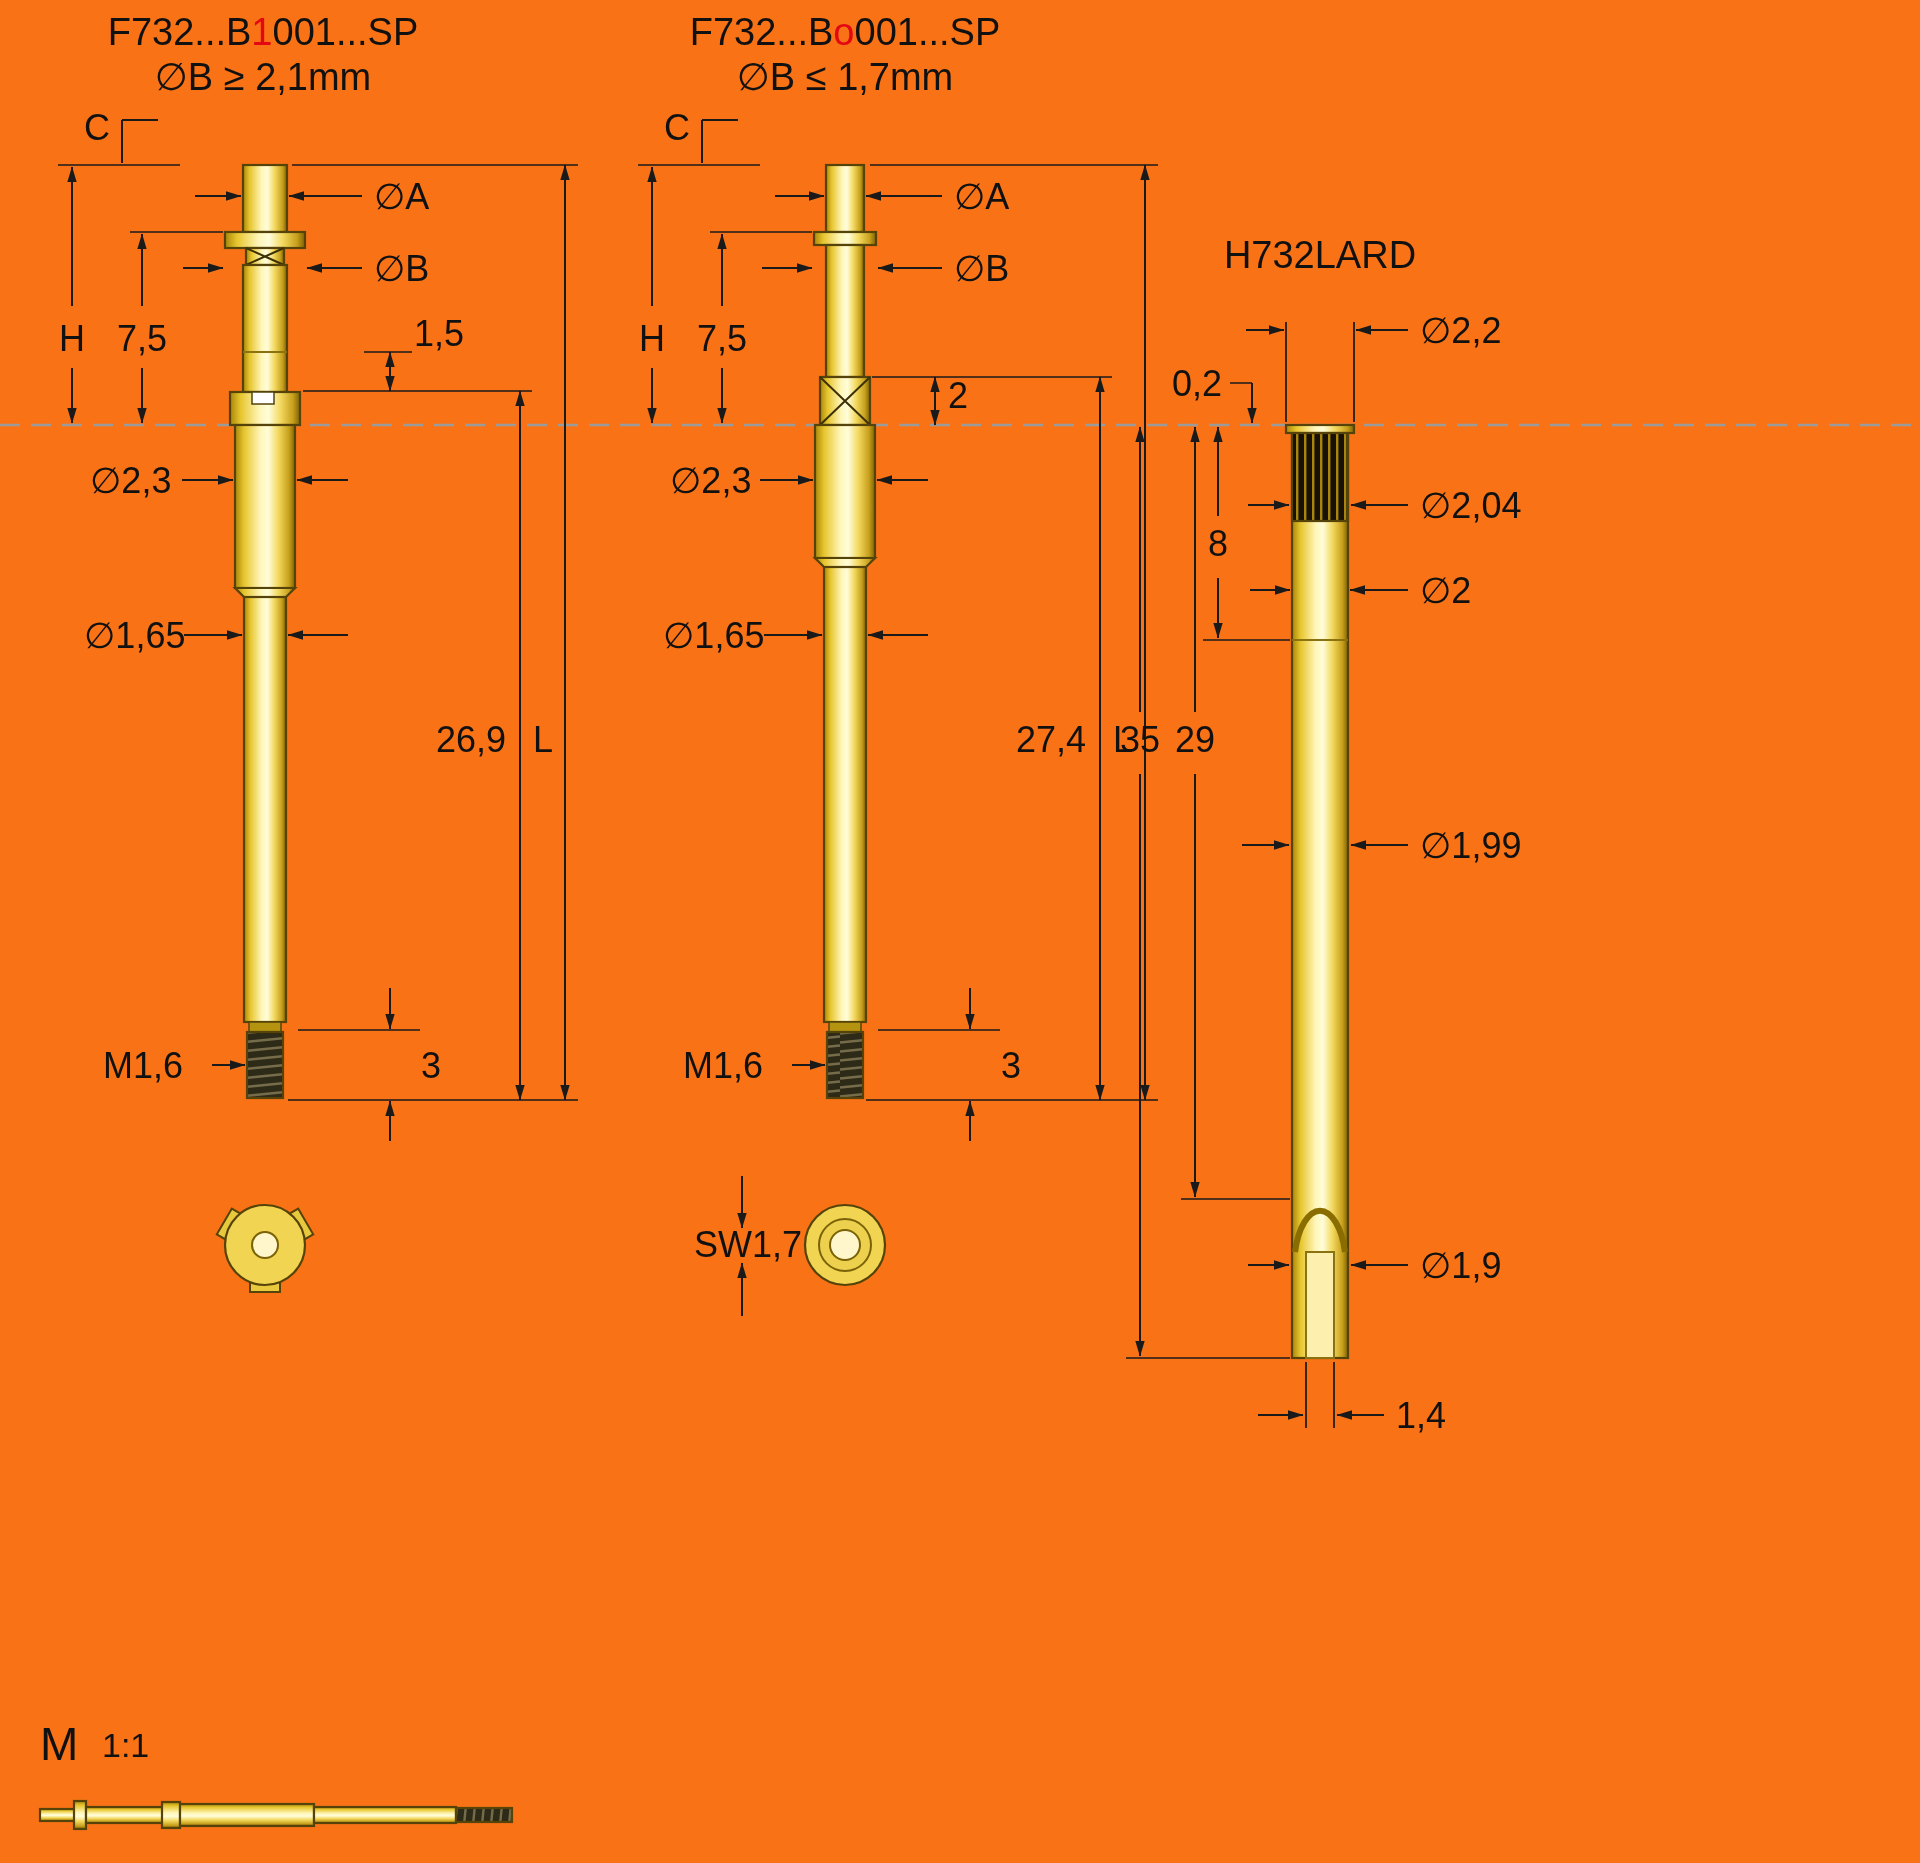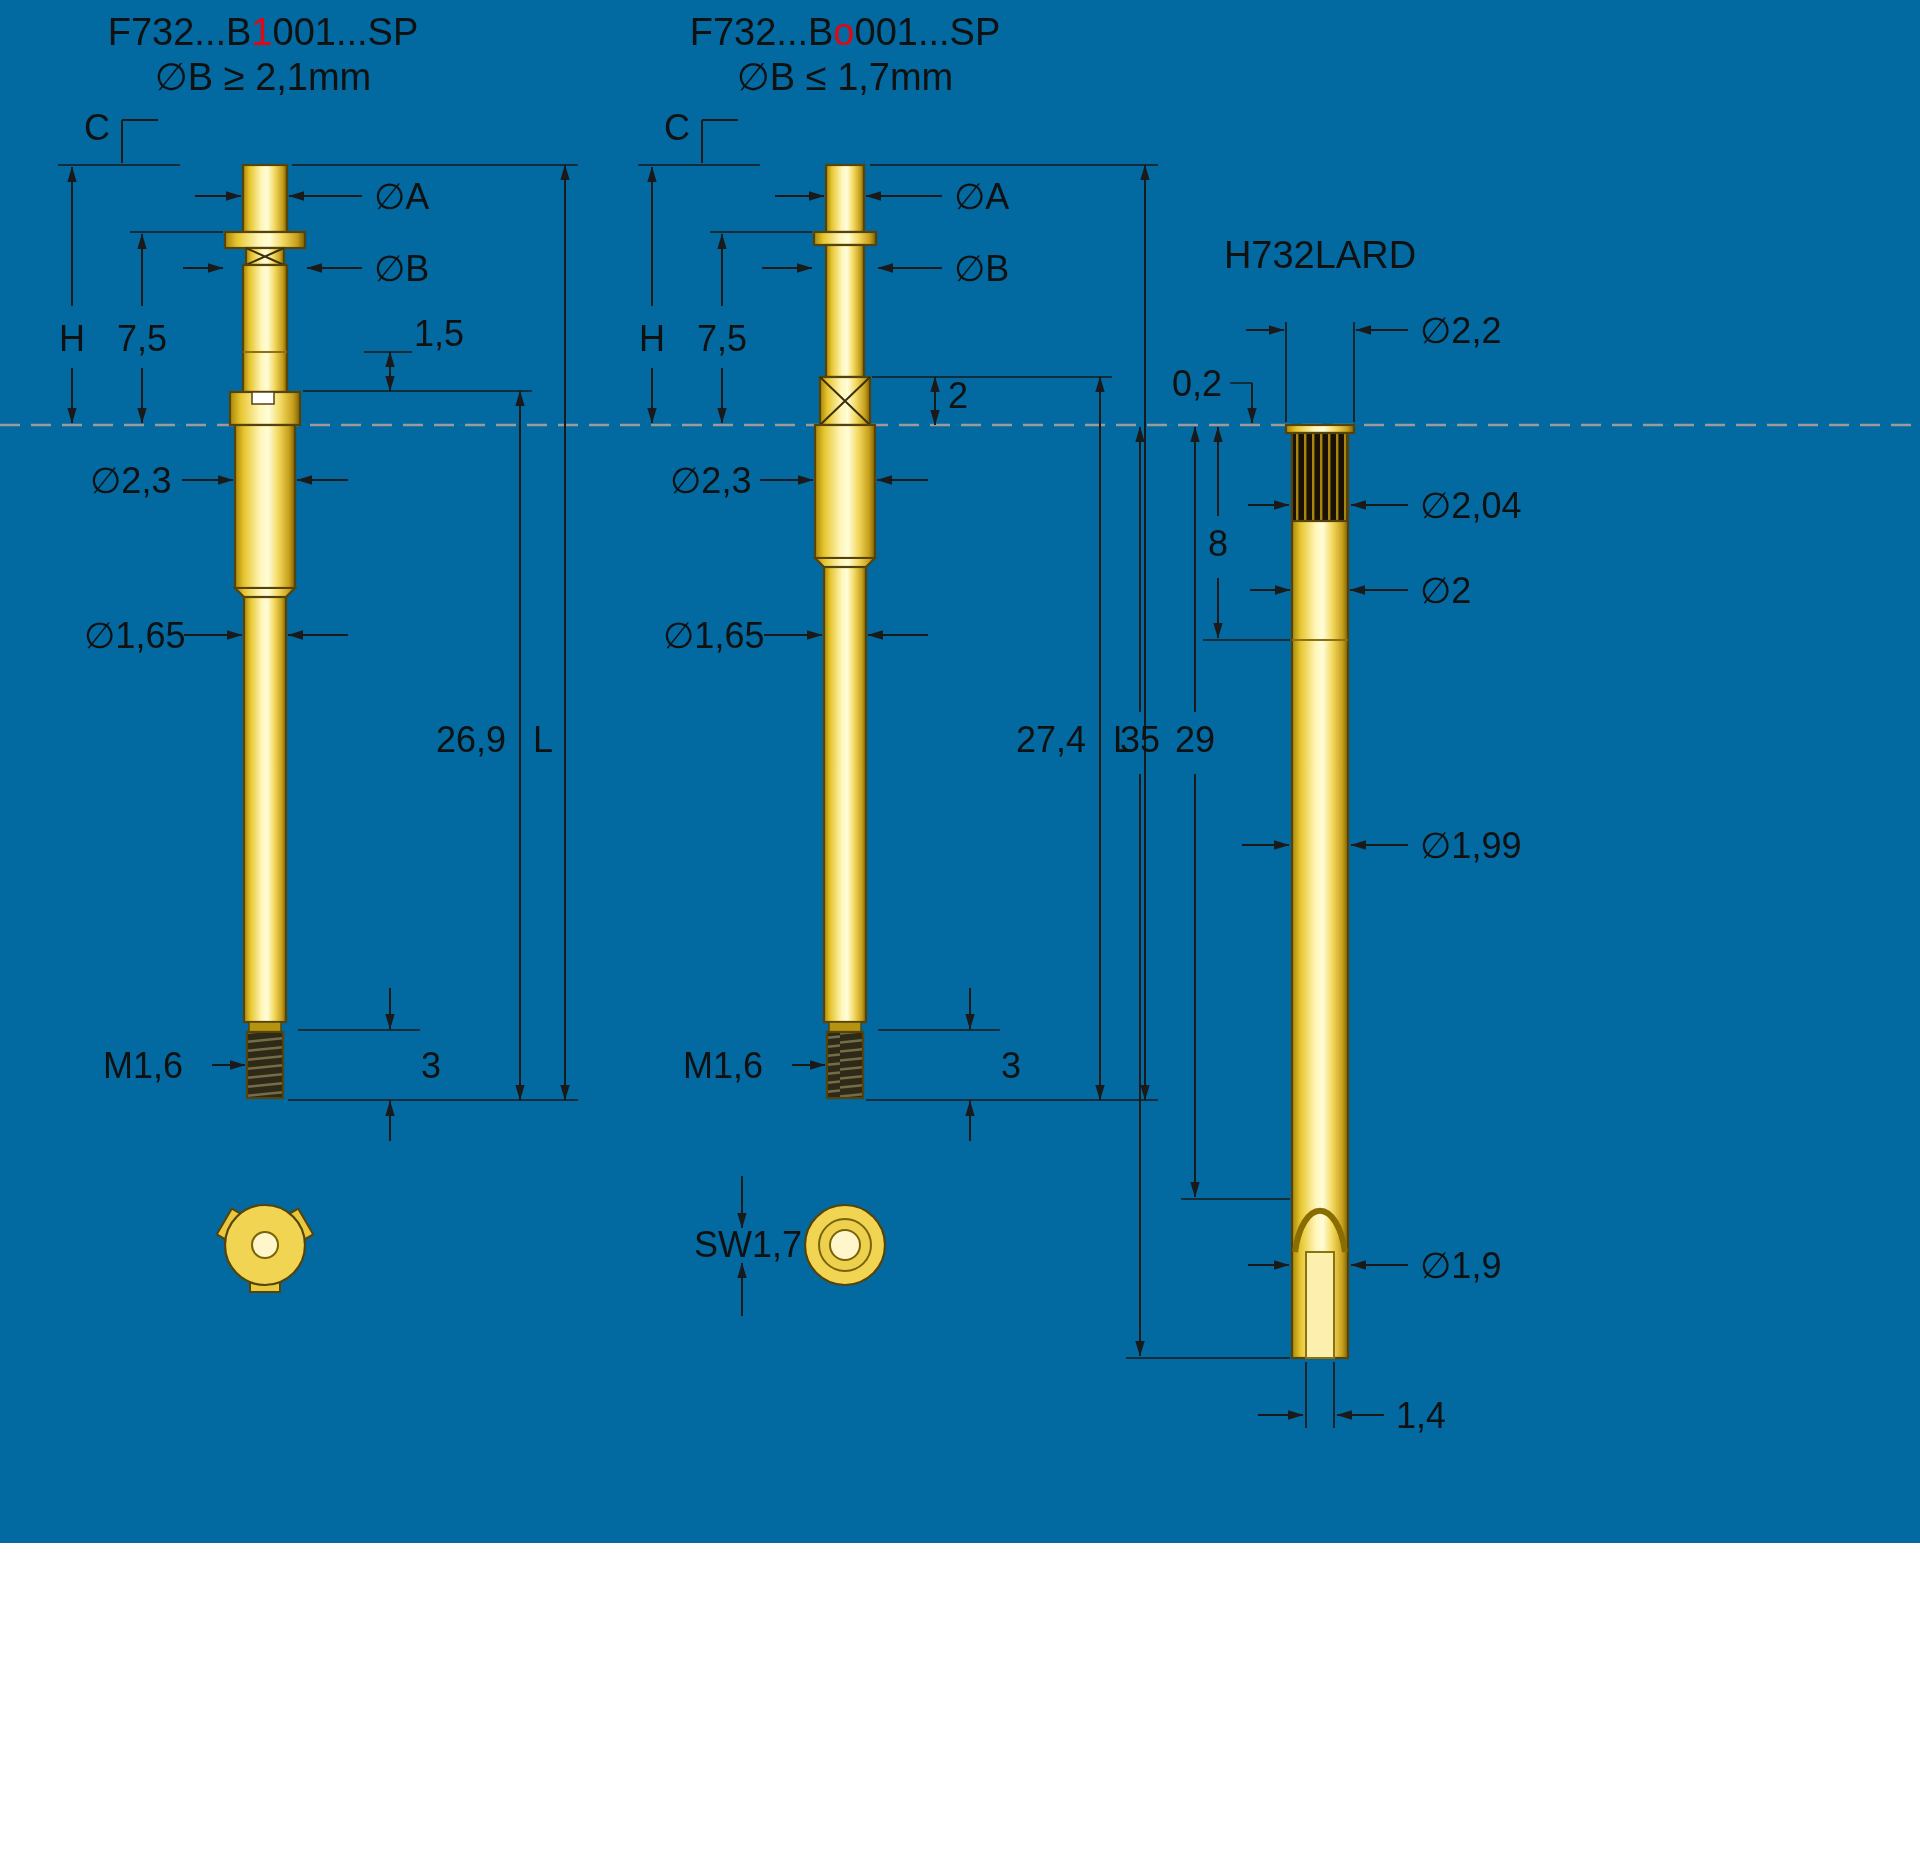--- a/index.html
+++ b/index.html
@@ -1,16 +1,16 @@
 <!DOCTYPE html>
 <html><head>
 <meta charset="utf-8">
 <style>
   html,body{margin:0;padding:0;background:#ffffff}
-  .stage{position:relative;width:1920px;height:1543px;background:#0369a1;font-family:"Liberation Sans",sans-serif;overflow:hidden}
+  .stage{position:relative;width:1920px;height:1863px;background:#f97316;font-family:"Liberation Sans",sans-serif;overflow:hidden}
   svg{position:absolute;left:0;top:0}
   text{font-family:"Liberation Sans",sans-serif;fill:#111;}
   .t-title{font-size:38px}
   .t-lbl{font-size:36px}
   .t-big{font-size:46px}
   .t-mid{font-size:34px}
   .t-red{fill:#e30613}
   .dim{stroke:#1a1a1a;stroke-width:2;fill:none}
   .ext{stroke:#1a1a1a;stroke-width:1.7;fill:none}
   .thin{stroke:#8a7210;stroke-width:1.8;fill:none}

